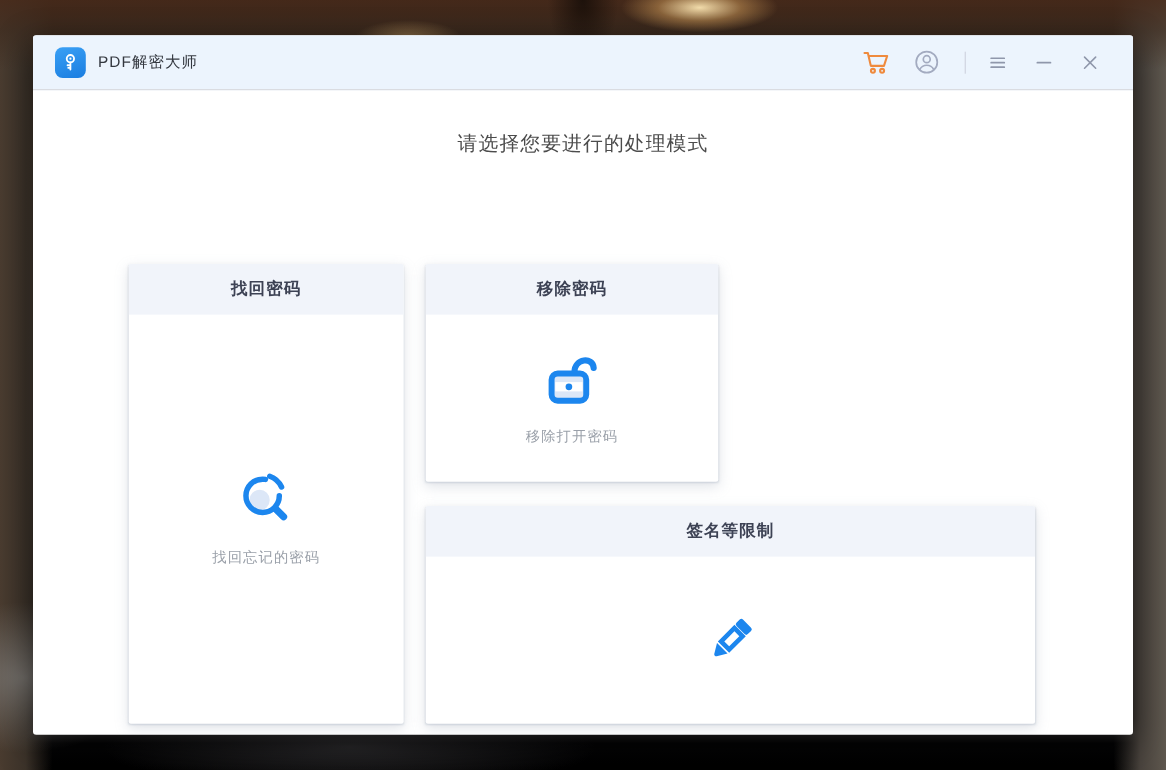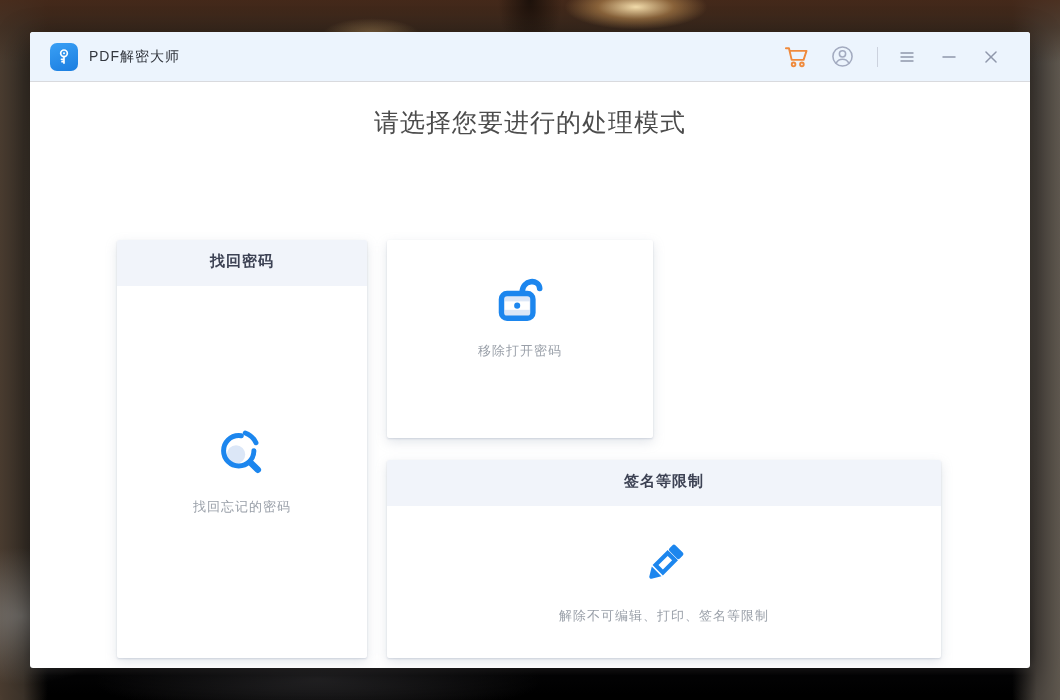--- a/index.html
+++ b/index.html
@@ -54,34 +54,33 @@
   .tb-spacer{flex:1;}
   .tb-btn{display:flex;align-items:center;justify-content:center;background:none;border:none;cursor:pointer;padding:0;}
   .tb-btn + .tb-btn{margin-left:20px;}
   .tb-divider{width:1px;height:20px;background:#ccd2de;margin:0 18px 0 22px;}
   .ctrl{color:var(--window-control-gray);}
   .cart{color:var(--cart-orange);}
   .account{color:#a3abc0;}
 
   .content{position:relative;height:585px;}
   .heading{
-    text-align:center;padding-top:24px;font-size:25px;font-weight:400;
+    text-align:center;padding-top:36px;font-size:18px;font-weight:400;
     color:var(--heading-text);letter-spacing:1px;
   }
 
   .card{
     position:absolute;background:#fff;border-radius:2px;
     box-shadow:0 1px 2px rgba(150,160,180,0.35), 0 4px 12px rgba(150,160,180,0.28);
     cursor:pointer;overflow:hidden;
   }
   .card-header{
     height:46px;line-height:46px;background:var(--card-header-bg);
     text-align:center;font-size:15px;font-weight:700;color:var(--header-text);
     letter-spacing:1px;
-    font-family:Liberation Mono, monospace;
   }
   .card-body{
     height:calc(100% - 46px);
     display:flex;flex-direction:column;align-items:center;justify-content:center;
     gap:18px;
   }
   .caption{font-size:13px;color:var(--caption-gray);letter-spacing:1px;}
 
   .card-recover{left:87px;top:158px;width:250px;height:418px;}
   .card-remove {left:357px;top:158px;width:266px;height:198px;}
@@ -160,20 +159,21 @@
             <circle cx="21" cy="21" r="14" fill="none" stroke="currentColor" stroke-width="4.6" stroke-linecap="round" stroke-dasharray="68 20"></circle>
             <path d="M27 4.6 A17.5 17.5 0 0 1 36.9 13.6" fill="none" stroke="currentColor" stroke-width="4.6" stroke-linecap="round"></path>
             <path d="M31.8 31.8 L38.6 38.6" fill="none" stroke="currentColor" stroke-width="6" stroke-linecap="round"></path>
           </svg>
         </span>
         <div class="caption">找回忘记的密码</div>
       </div>
     </div>
 
     <div class="card card-remove">
+      <div class="card-header">移除密码</div>
       <div class="card-body">
         <span class="acc">
           <svg width="54" height="52" viewBox="0 0 48 46">
             <path d="M26 18 C26 6.5 41 5.5 41.5 14.5" fill="none" stroke="currentColor" stroke-width="5" stroke-linecap="round"></path>
             <rect x="7.5" y="19" width="28" height="22" rx="5" fill="var(--icon-fill-light)" stroke="currentColor" stroke-width="4.8"></rect>
             <rect x="10.5" y="26" width="22" height="7.5" fill="#ffffff"></rect>
             <circle cx="21.5" cy="29.8" r="2.7" fill="currentColor"></circle>
           </svg>
         </span>
         <div class="caption">移除打开密码</div>
@@ -186,17 +186,16 @@
       <div class="card-body">
         <span class="acc">
           <svg width="50" height="50" viewBox="0 0 48 48">
             <g transform="rotate(45 24 24)">
               <rect x="17" y="3.5" width="14" height="8" rx="2" fill="currentColor"></rect>
               <rect x="19" y="14" width="10" height="16.5" fill="#ffffff" stroke="currentColor" stroke-width="4"></rect>
               <path d="M17.5 34 h13 l-5 8.4 a1.8 1.8 0 0 1 -3 0 z" fill="currentColor"></path>
             </g>
           </svg>
         </span>
-        <div class="caption">解除不可编辑、打印、签名等限制</div>
       </div>
     </div>
   </div>
 </div>
 
 </body></html>

